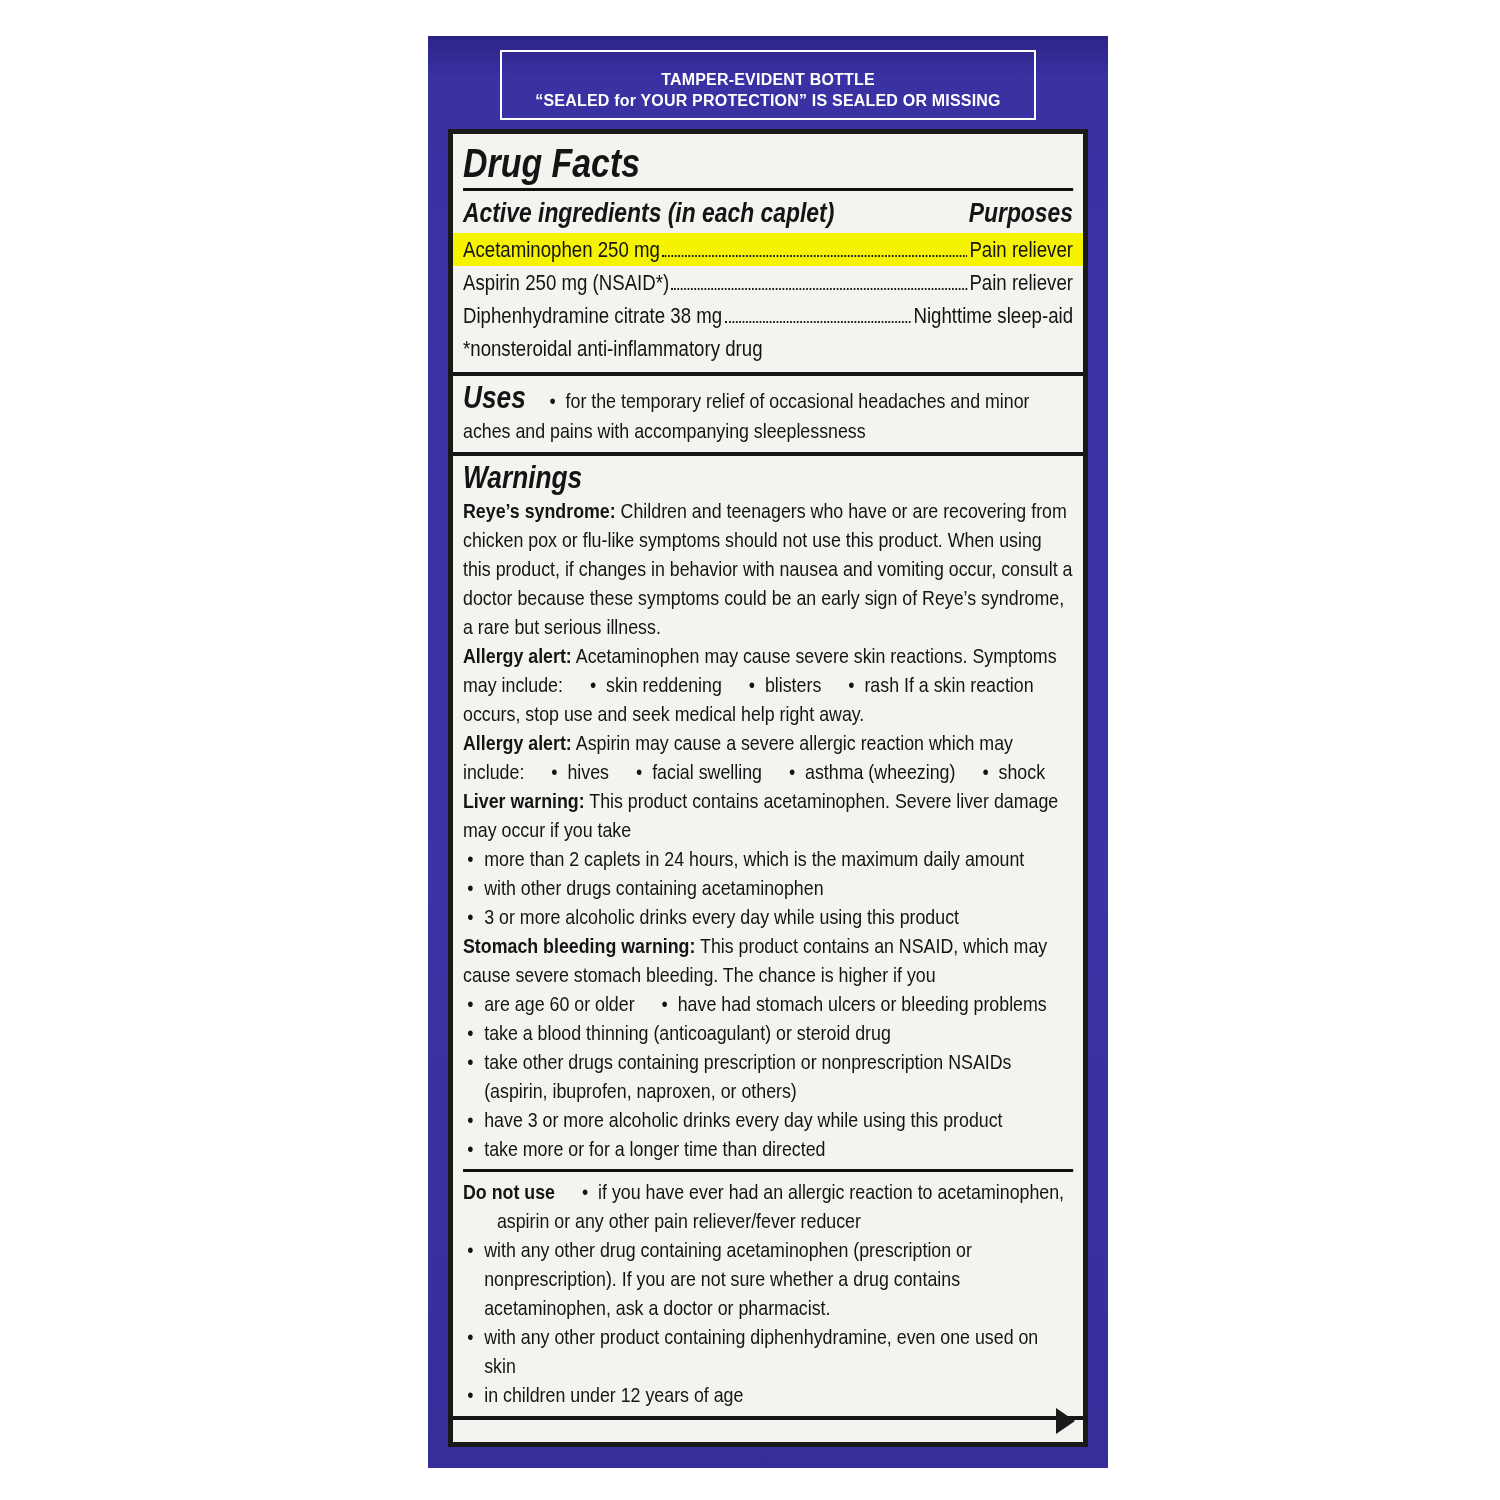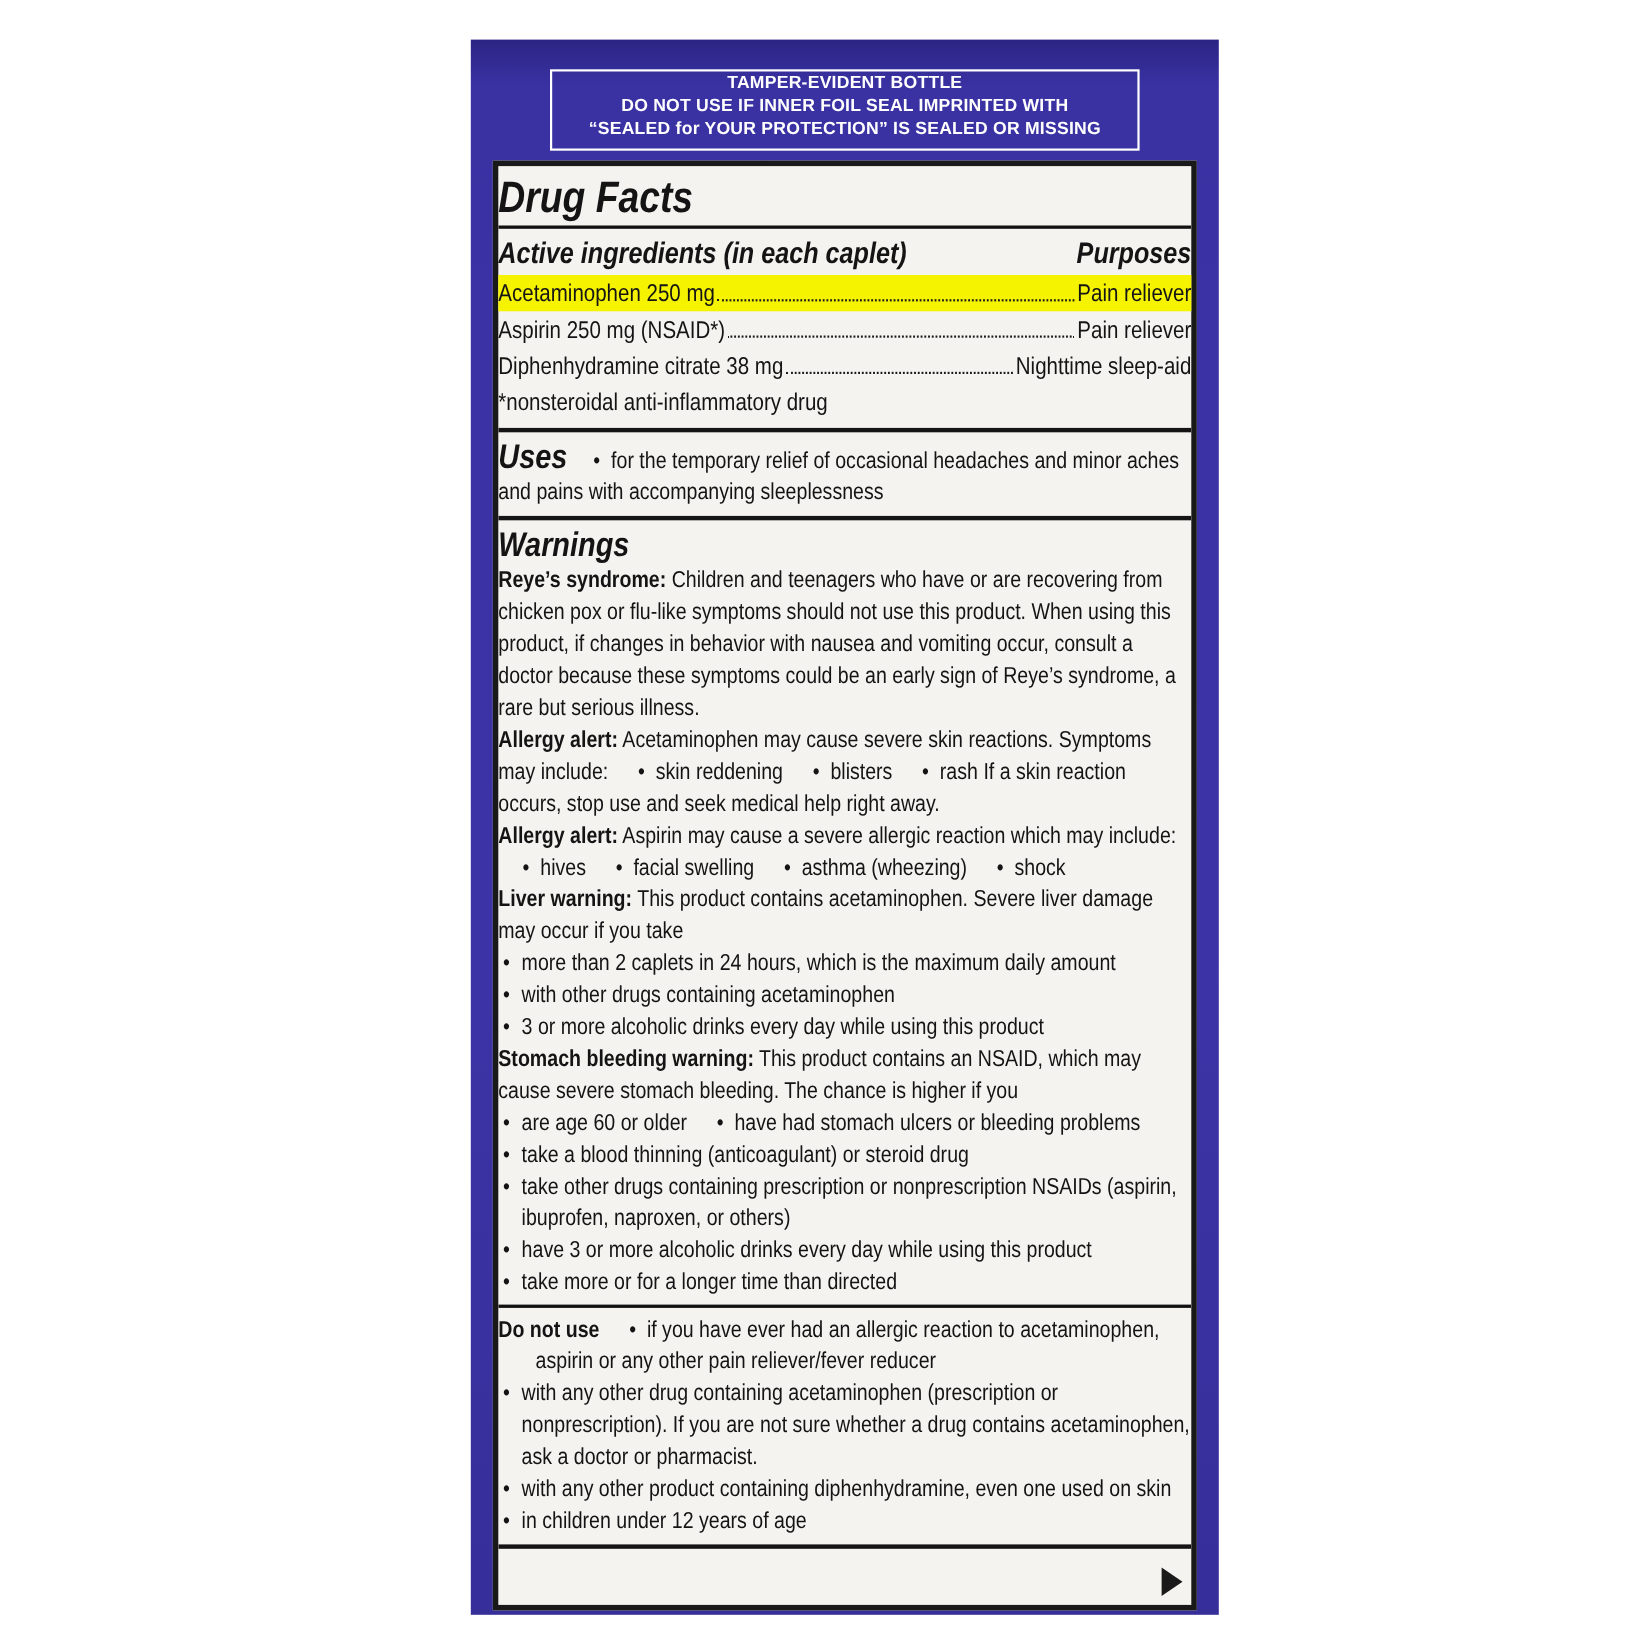--- a/index.html
+++ b/index.html
@@ -7,29 +7,29 @@
     width:1500px;height:1500px;position:relative;background:#ffffff;
     font-family:"Liberation Sans","DejaVu Sans",sans-serif;color:#141414;
     -webkit-font-smoothing:antialiased;
   }
   .package{
     position:absolute;left:428px;top:36px;width:680px;height:1432px;
     background:linear-gradient(180deg,#2c2484 0%,#3a32a3 3%,#3c34a6 60%,#362e99 100%);
     box-sizing:border-box;
   }
   .banner{
-    width:536px;box-sizing:border-box;margin:27px auto 0;border:2px solid #ffffff;
-    padding:0 6px 7px;text-align:center;color:#ffffff;font-weight:bold;
+    width:536px;box-sizing:border-box;margin:14px auto 0;border:2px solid #ffffff;
+    padding:17px 6px 7px;text-align:center;color:#ffffff;font-weight:bold;
     font-size:16px;line-height:21px;letter-spacing:.2px;
   }
   .panel{
     position:relative;width:640px;height:1318px;box-sizing:border-box;margin:9px auto 0;
     border:5px solid #191919;background:#f4f3ef;overflow:hidden;
   }
-  .sec{padding:4px 0 7px;border-bottom:4px solid #151515;}
+  .sec{padding:4px 10px 7px;border-bottom:4px solid #151515;}
   .sec:last-child{border-bottom:none;}
   
   .cond{width:118%;transform:scaleX(0.8475);transform-origin:0 0;}
   .df-title{font-style:italic;font-weight:bold;font-size:40px;line-height:46px;margin:2px 0 2px;}
   .rule{height:3px;background:#111;margin:2px 0 5px;}
   .thinrule{height:3px;background:#111;margin:6px 0 5px;}
   .cols{display:flex;justify-content:space-between;align-items:baseline;
         font-style:italic;font-weight:bold;font-size:27px;line-height:34px;margin-bottom:3px;}
   .ing-row{display:flex;align-items:baseline;font-size:22px;line-height:33px;}
   .ing-row.hl{background:#f5f300;margin:0 -12px;padding:0 12px;}
@@ -55,21 +55,20 @@
     border-left:19px solid #1a1a1a;
   }
 </style>
 </head>
 <body>
 
 <div class="package">
 
   <div class="banner">
     <div>TAMPER-EVIDENT BOTTLE</div>
-    <div>DO NOT USE IF INNER FOIL SEAL IMPRINTED WITH</div>
     <div>“SEALED for YOUR PROTECTION” IS SEALED OR MISSING</div>
   </div>
 
   <div class="panel">
 
     <div class="sec">
       <div class="cond">
         <div class="df-title">Drug Facts</div>
         <div class="rule"></div>
         <div class="cols">

